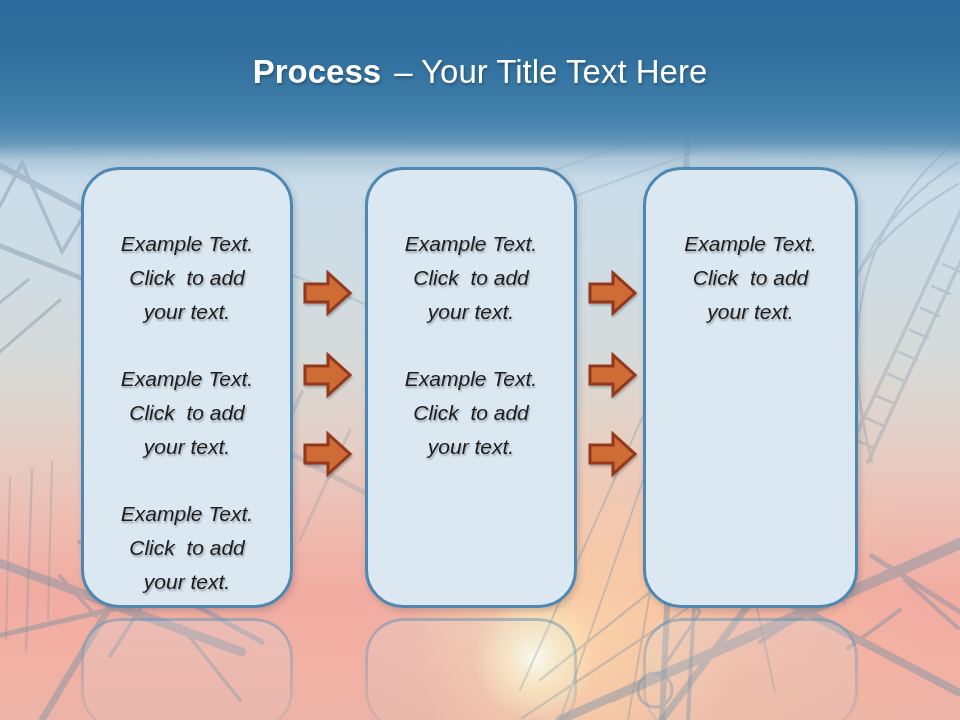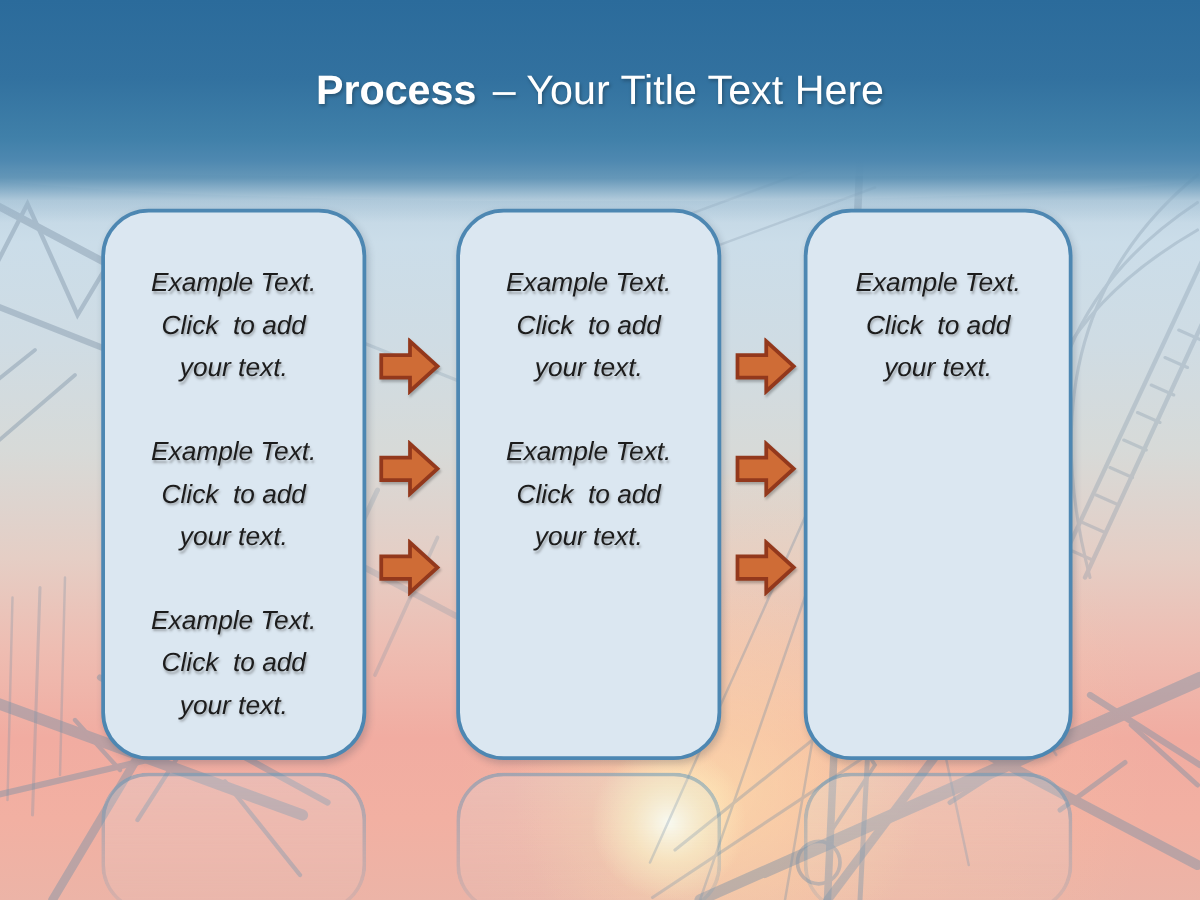--- a/index.html
+++ b/index.html
@@ -26,21 +26,21 @@
     text-align:center;color:#ffffff;font-size:33px;line-height:40px;
     text-shadow:1px 2px 3px rgba(0,0,0,0.30);
   }
   .slide-title .bold{font-weight:bold;}
   .slide-title .rest{font-weight:normal;margin-left:13px;}
   
   .pbox{
     position:absolute;top:167px;height:441px;box-sizing:border-box;z-index:3;
     background:#dbe7f1;border:3px solid #4d87b2;border-radius:38px;
     box-shadow:2px 3px 6px rgba(40,60,80,0.22);
-    padding-top:40px;
+    padding-top:57px;
   }
   .pbox-1{left:81px;width:212px;}
   .pbox-2{left:365px;width:212px;}
   .pbox-3{left:643px;width:215px;}
   .pbox p{
     margin:0 0 33px 0;text-align:center;white-space:pre-wrap;
     font-style:italic;font-size:21px;line-height:34px;color:#1c1c1c;
     text-shadow:1px 2px 2px rgba(60,60,60,0.40);
   }
   

